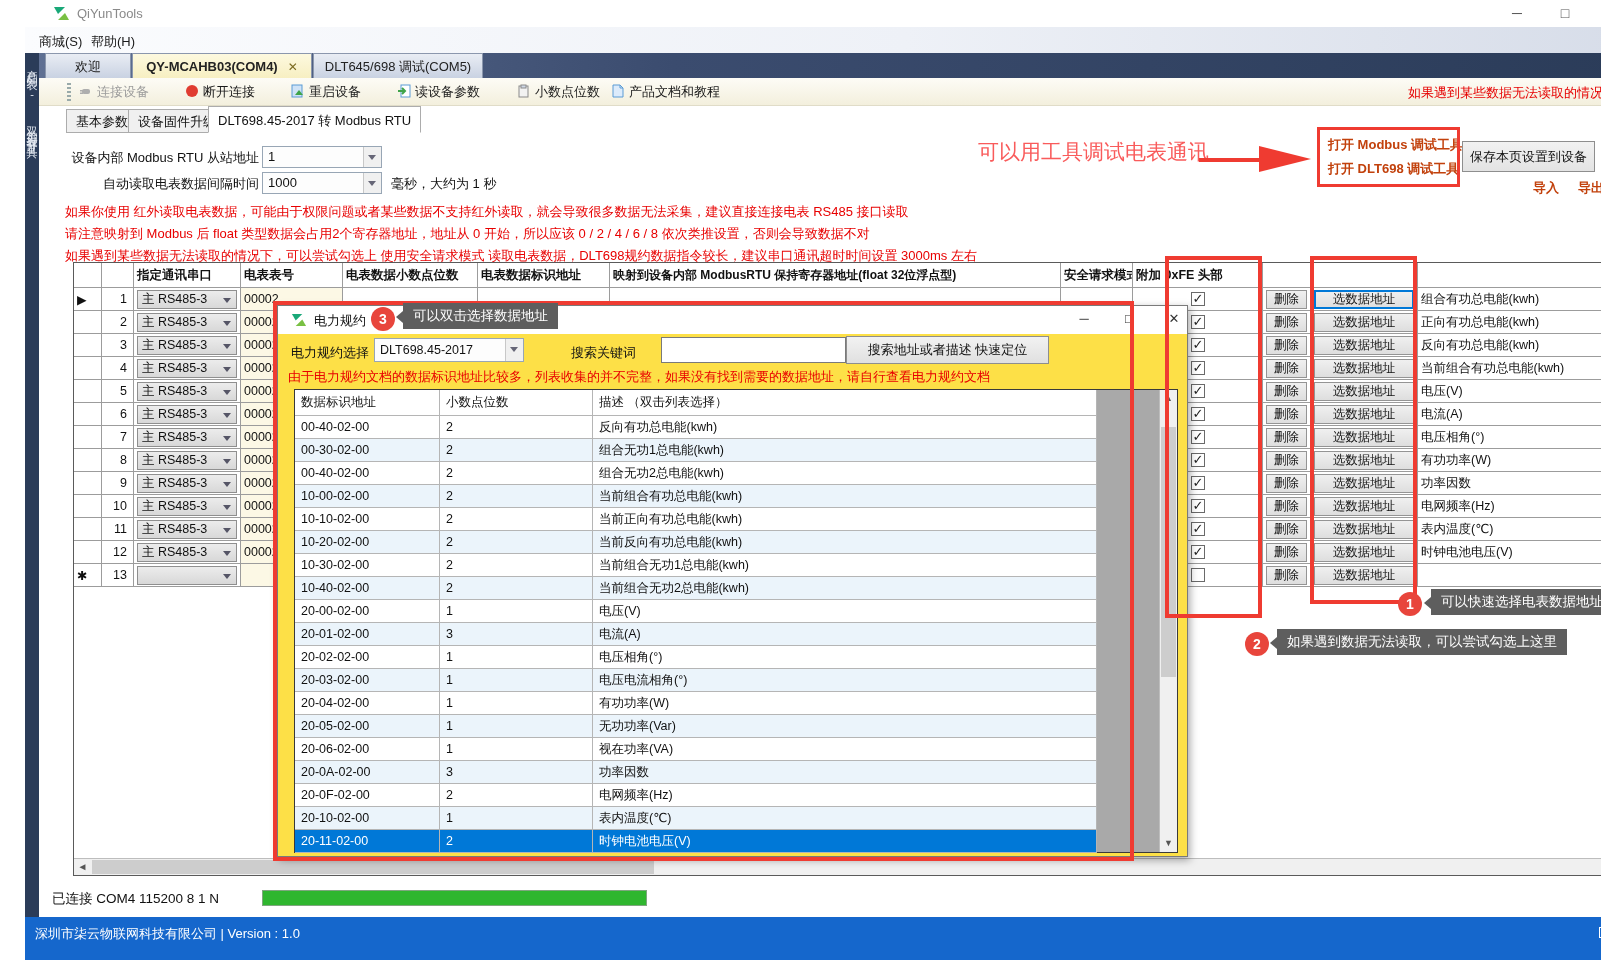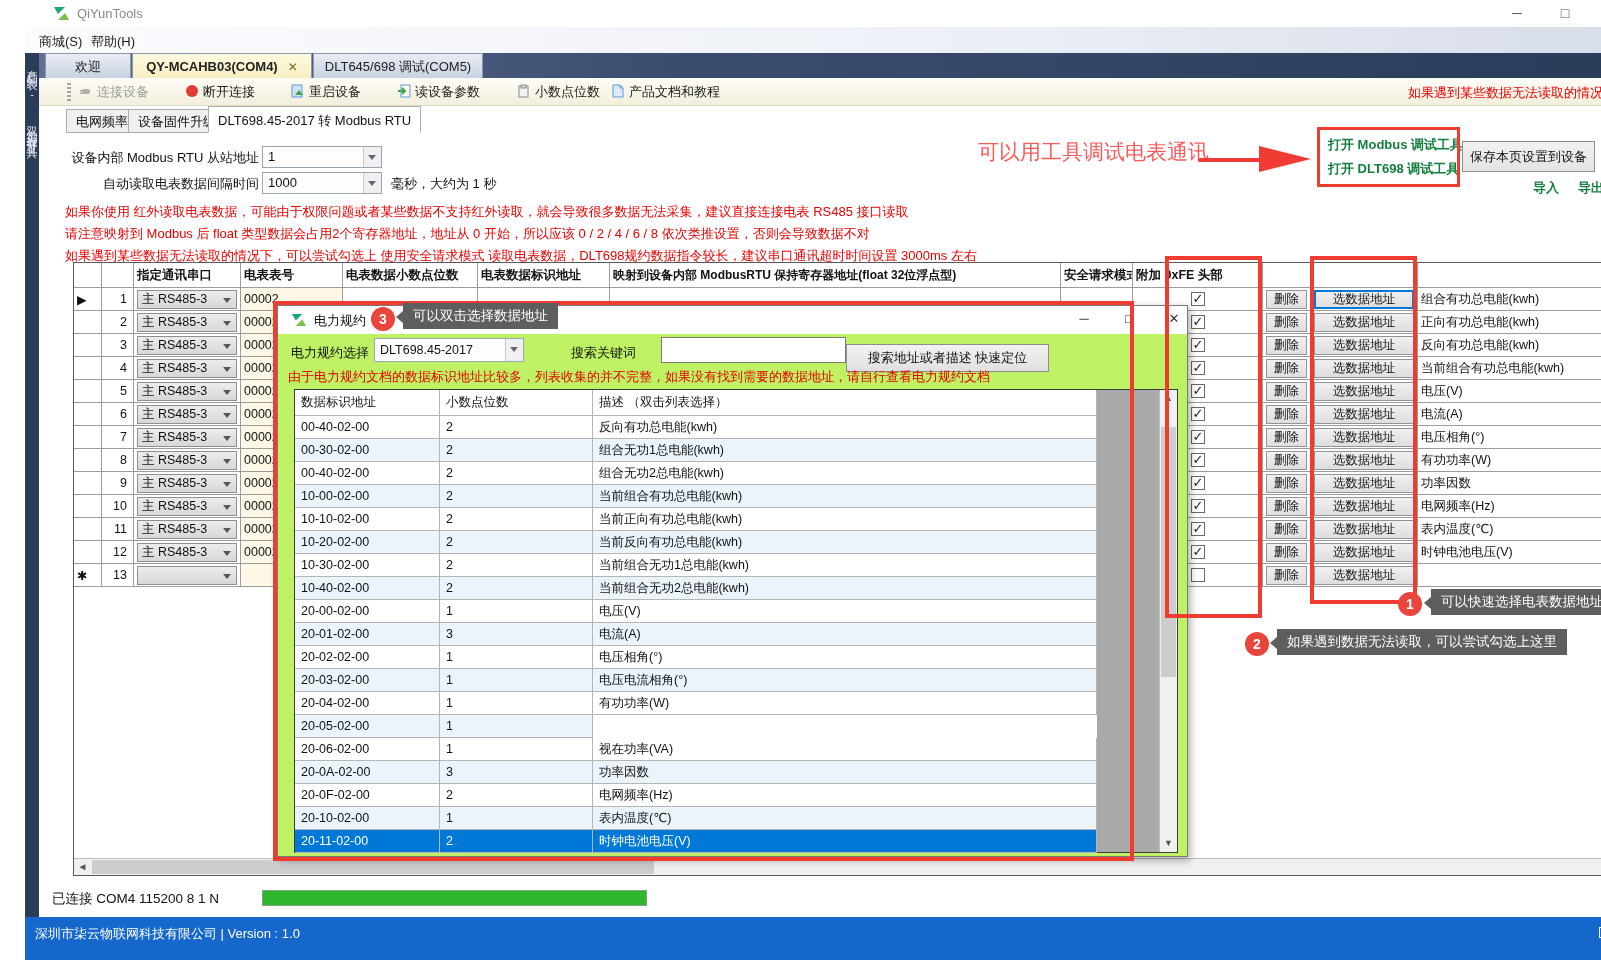--- a/index.html
+++ b/index.html
@@ -55,21 +55,21 @@
   .flabel { position:absolute; font-size:13px; text-align:right; }
   .combo { position:absolute; background:#fdfdfd; border:1px solid #98a6b5; font-size:13px; }
   .combo .val { position:absolute; left:5px; top:2px; }
   .combo .dd { position:absolute; right:0; top:0; bottom:0; width:18px; background:#f0f0f0;
     border-left:1px solid #c8c8c8; }
   .combo .dd::after { content:""; position:absolute; left:4px; top:8px; border-left:4px solid transparent;
     border-right:4px solid transparent; border-top:5px solid #667; }
   .warn { position:absolute; left:40px; color:#e80000; font-size:13px; white-space:nowrap; }
 
   
-  .link { position:absolute; color:#15803d; font-weight:bold; font-size:13px; }
+  .link { position:absolute; color:#c2410c; font-weight:bold; font-size:13px; }
   .savebtn { position:absolute; left:1437px; top:141px; width:133px; height:31px; background:linear-gradient(#f2f2f2,#e3e3e3);
     border:1px solid #8e8e8e; font-size:13px; text-align:center; line-height:29px; }
 
   
   .mtable { position:absolute; left:48px; top:262px; width:1540px; height:614px; border:1px solid #5a5a5a; background:#fff; }
   .mrow { display:grid; grid-template-columns:28px 32px 107px 102px 135px 132px 451px 72px 130px 48px 107px auto; }
   .mrow.header { height:25px; font-weight:bold; }
   .mrow.body { height:23px; }
   .mc { border-right:1px solid #9c9c9c; border-bottom:1px solid #9c9c9c; position:relative;
     font-size:12.5px; overflow:hidden; white-space:nowrap; display:flex; align-items:center; padding:0 3px; }
@@ -92,21 +92,21 @@
   
   .statusrow { position:absolute; left:14px; top:877px; width:1578px; height:40px; background:#fff; }
   .statustxt { position:absolute; left:13px; top:13px; font-size:13.5px; }
   .progress { position:absolute; left:223px; top:13px; width:385px; height:16px; background:#2fb62f; border:1px solid #7fa67f; }
   .footer { position:absolute; left:0; top:917px; width:1601px; height:43px; background:#1567cc; }
   .footer .ftxt { position:absolute; left:10px; top:8px; color:#fff; font-size:13px; }
   .fico { position:absolute; right:14px; top:10px; width:13px; height:11px; border:1px solid #fff; }
   .fico::after { content:""; position:absolute; left:1px; right:1px; bottom:1px; height:3px; background:#fff; }
 
   
-  .modal { position:absolute; left:252px; top:305px; width:911px; height:552px; background:#bef264;
+  .modal { position:absolute; left:252px; top:305px; width:911px; height:552px; background:#fde047;
     border:1px solid #7a7a7a; box-shadow:2px 3px 8px rgba(0,0,0,.35); z-index:10; }
   .modal-title { position:absolute; left:0; top:0; width:100%; height:28px; background:#fff; }
   .modal-title .t { position:absolute; left:36px; top:6px; font-size:13px; }
   .mwb { position:absolute; top:2px; width:30px; height:22px; text-align:center; line-height:22px; color:#333; font-size:13px; }
   .mlabel { position:absolute; font-size:13px; }
   .minput { position:absolute; background:#fff; border:1px solid #7a7a7a; }
   .mbtn { position:absolute; background:linear-gradient(#f2f2f2,#e0e0e0); border:1px solid #8e8e8e;
     text-align:center; font-size:13px; }
   .mwarn { position:absolute; left:10px; top:62px; color:#e80000; font-size:13px; white-space:nowrap; }
   .ptable { position:absolute; left:16px; top:83px; width:884px; height:464px; border:1px solid #3a3a3a; background:#fff; }
@@ -210,21 +210,21 @@
     <div class="tbtn" style="left:572px">
       <span class="ticon"><svg width="14" height="14" viewBox="0 0 14 14">
             <path d="M2 1 H9 L12 4 V13 H2 Z" fill="#dcebfb" stroke="#5b9bd5"></path>
             <path d="M9 1 L9 4 L12 4" fill="none" stroke="#5b9bd5"></path>
           </svg></span><span>产品文档和教程</span>
     </div>
     <div class="tb-note">如果遇到某些数据无法读取的情况下</div>
   </div>
 
   <div class="content">
-    <div class="subtab" style="left:27px"><span>电网频率</span></div>
+    <div class="subtab" style="left:27px"><span>基本参数</span></div>
     <div class="subtab" style="left:89px"><span>设备固件升级</span></div>
     <div class="subtab active" style="left:169px"><span>DLT698.45-2017 转 Modbus RTU</span></div>
   </div>
 
   <div class="flabel" style="left:30px;top:149px;width:204px">设备内部 Modbus RTU 从站地址</div>
   <div class="combo" style="left:237px;top:146px;width:120px;height:22px">
     <span class="val">1</span>
       <span class="dd"></span>
   </div>
   <div class="flabel" style="left:30px;top:175px;width:204px">自动读取电表数据间隔时间</div>
@@ -576,21 +576,21 @@
       <div class="mwb" style="left:836px">□</div>
       <div class="mwb" style="left:881px">✕</div>
     </div>
     <div class="mlabel" style="left:13px;top:38px">电力规约选择</div>
     <div class="combo" style="left:96px;top:32px;width:150px;height:24px">
       <span class="val" style="top:4px;font-size:12.5px">DLT698.45-2017</span>
       <span class="dd"></span>
     </div>
     <div class="mlabel" style="left:293px;top:38px">搜索关键词</div>
     <div class="minput" style="left:383px;top:31px;width:185px;height:26px"></div>
-    <div class="mbtn" style="left:568px;top:38px;width:203px;height:28px;line-height:26px">搜索地址或者描述  快速定位</div>
+    <div class="mbtn" style="left:568px;top:30px;width:203px;height:28px;line-height:26px">搜索地址或者描述  快速定位</div>
     <div class="mwarn">由于电力规约文档的数据标识地址比较多，列表收集的并不完整，如果没有找到需要的数据地址，请自行查看电力规约文档</div>
     <div class="ptable">
       <div id="pt-head">
           <div class="prow header">
             <div class="pc">数据标识地址</div>
             <div class="pc">小数点位数</div>
             <div class="pc">描述 （双击列表选择）</div>
           </div>
         </div>
       <div id="pt-rows">
@@ -655,20 +655,21 @@
             <div class="pc">电压电流相角(°)</div>
           </div>
           <div class="prow body">
             <div class="pc">20-04-02-00</div>
             <div class="pc">1</div>
             <div class="pc">有功功率(W)</div>
           </div>
           <div class="prow body alt">
             <div class="pc">20-05-02-00</div>
             <div class="pc">1</div>
+            <div class="pc">无功功率(Var)</div>
           </div>
           <div class="prow body">
             <div class="pc">20-06-02-00</div>
             <div class="pc">1</div>
             <div class="pc">视在功率(VA)</div>
           </div>
           <div class="prow body alt">
             <div class="pc">20-0A-02-00</div>
             <div class="pc">3</div>
             <div class="pc">功率因数</div>

